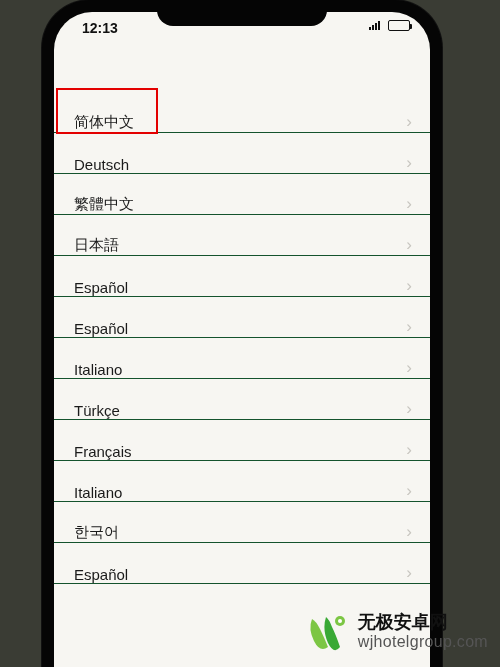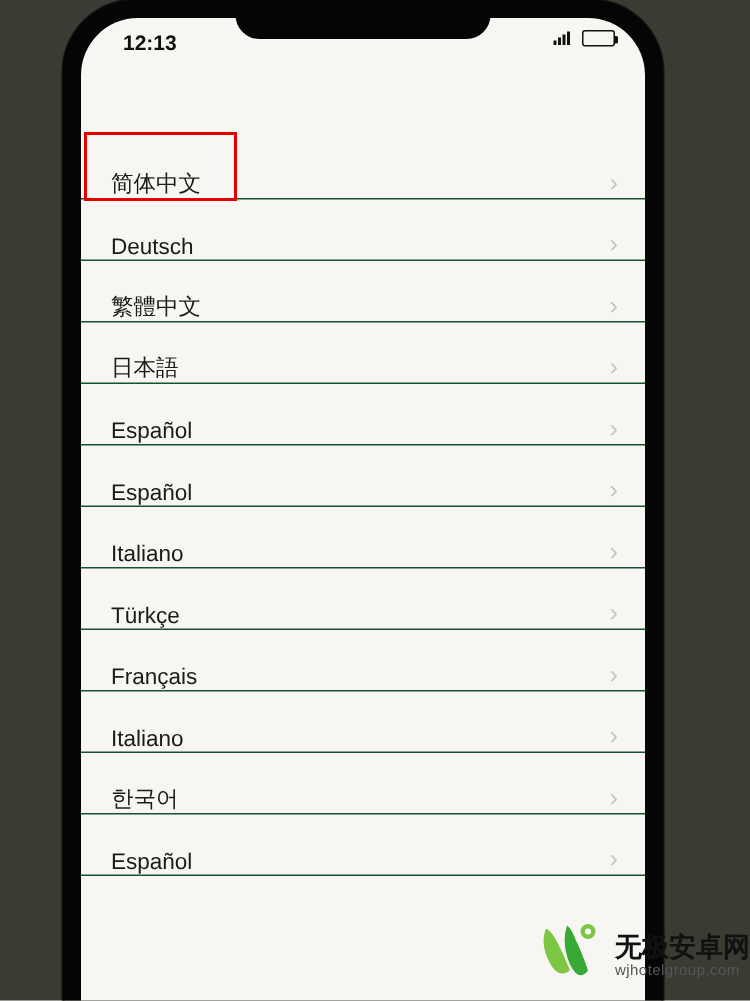--- a/index.html
+++ b/index.html
@@ -91,35 +91,35 @@
       left: 56px;
       top: 88px;
       width: 102px;
       height: 46px;
       border: 2px solid #e30000;
       z-index: 10;
       pointer-events: none;
     }
     .watermark {
       position: absolute;
-      right: 0;
+      right: 12px;
       bottom: 14px;
       display: flex;
-      align-items: flex-end;
+      align-items: flex-start;
       gap: 8px;
       z-index: 20;
     }
     .wm-logo {
       width: 44px; height: 40px;
       position: relative;
     }
     .wm-logo svg { width: 100%; height: 100%; }
     .wm-text { display: flex; flex-direction: column; line-height: 1.1; }
     .wm-title { font-size: 18px; font-weight: 700; color: #111; }
-    .wm-url { font-size: 10px; color: #555; letter-spacing: .3px; }
+    .wm-url { font-size: 16px; color: #555; letter-spacing: .3px; }
   </style>
 </head>
 <body>
 
 <div class="phone">
   <div class="notch"></div>
   <div class="screen">
     <div class="status-bar">
       <span>12:13</span>
       <div class="status-right">

